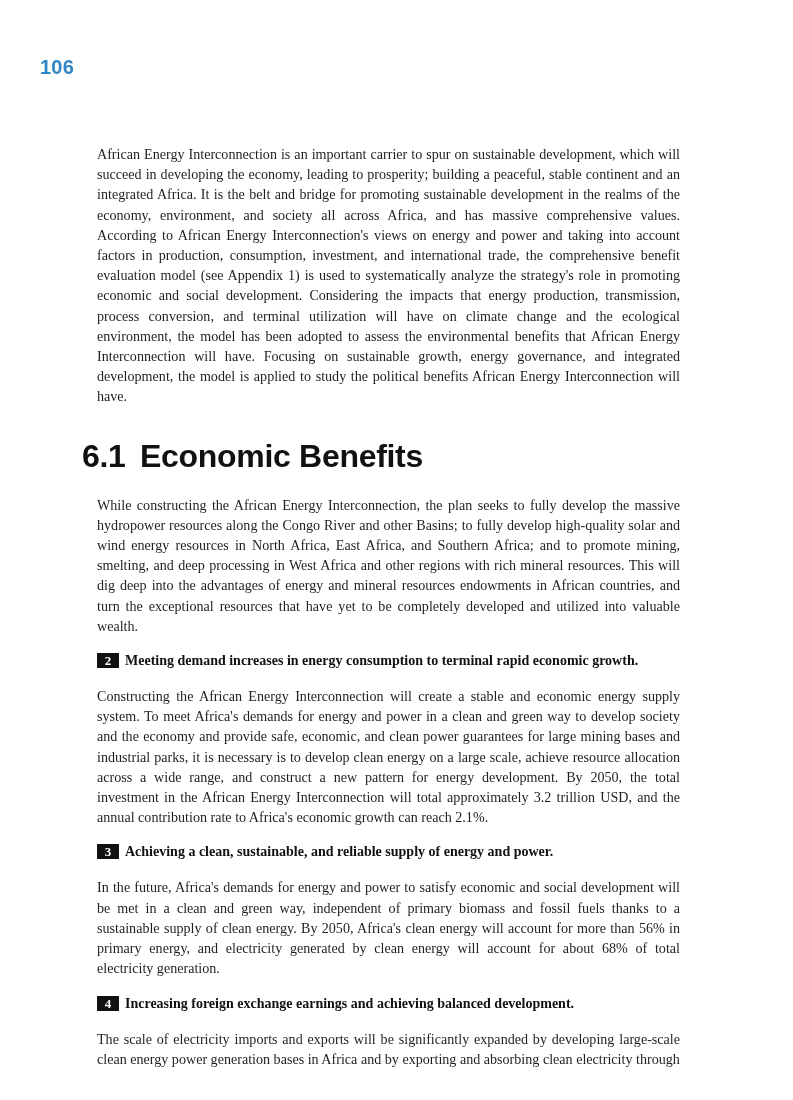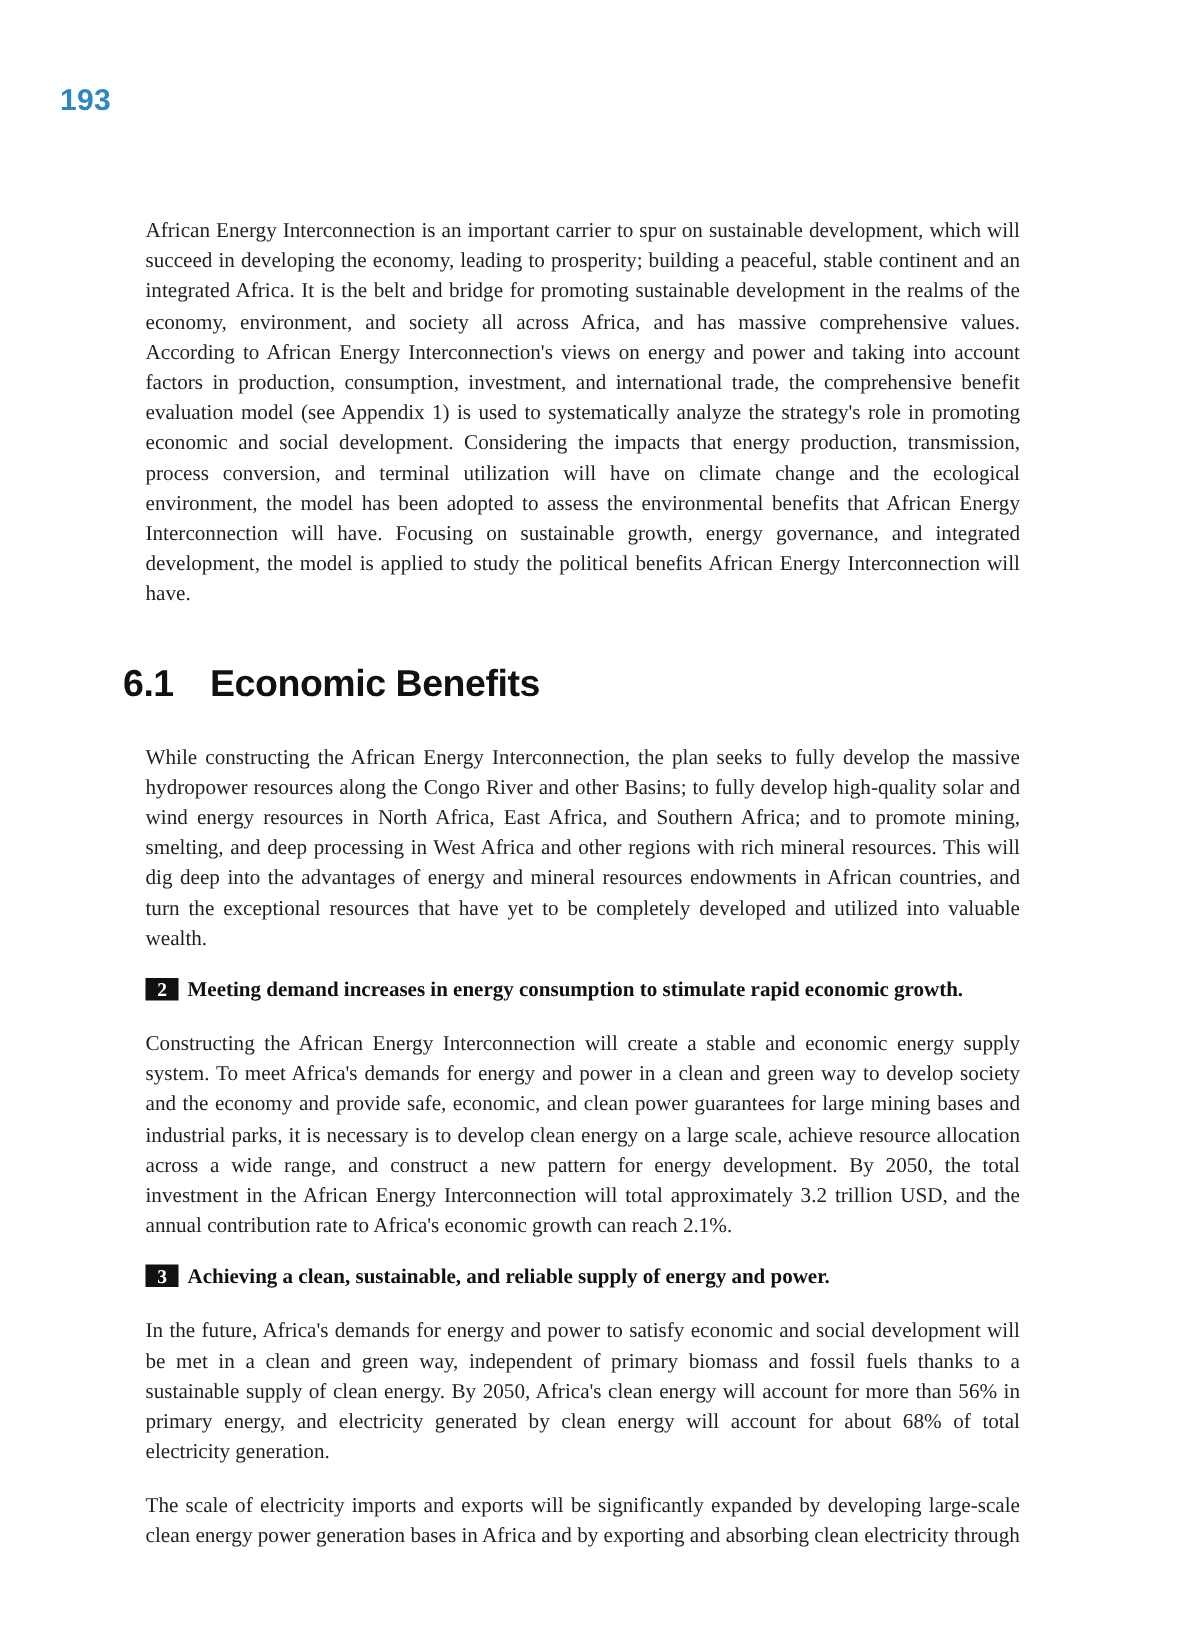--- a/index.html
+++ b/index.html
@@ -12,56 +12,57 @@
     .content {
       position: absolute; left: 82px; top: 129px; width: 613px;
       font-family: "Liberation Serif", serif; font-size: 14.1px; line-height: 20.2px;
       color: #1f1f1f;
     }
     .content p { margin: 15px; text-align: justify; }
     .intro { margin-bottom: 0; }
     .section-title {
       margin-top: 34px; margin-bottom: 24px;
       font-family: "Liberation Sans", sans-serif; font-weight: bold;
-      font-size: 25px; line-height: 30px; color: #111; letter-spacing: -0.3px;
+      font-size: 32px; line-height: 30px; color: #111; letter-spacing: -0.3px;
     }
     .section-title .num { display: inline-block; width: 58px; }
     .subhead {
       font-weight: bold; font-size: 14px; line-height: 20px; margin: 0 0 5px 0;
       color: #111;
     }
     .badge {
       display: inline-block; background: #111; color: #fff; font-weight: bold;
       width: 22px; height: 15px; line-height: 15px; text-align: center; margin-right: 6px;
       font-size: 13px; vertical-align: 0px;
     }
     .body-para { margin-bottom: 7px !important; }
   </style>
 </head>
 <body>
 
-<div class="page-number">193</div>
+<div class="page-number">106</div>
 
 <div class="content">
   <p class="intro">African Energy Interconnection is an important carrier to spur on sustainable development, which will succeed in developing the economy, leading to prosperity; building a peaceful, stable continent and an integrated Africa. It is the belt and bridge for promoting sustainable development in the realms of the economy, environment, and society all across Africa, and has massive comprehensive values. According to African Energy Interconnection's views on energy and power and taking into account factors in production, consumption, investment, and international trade, the comprehensive benefit evaluation model (see Appendix 1) is used to systematically analyze the strategy's role in promoting economic and social development. Considering the impacts that energy production, transmission, process conversion, and terminal utilization will have on climate change and the ecological environment, the model has been adopted to assess the environmental benefits that African Energy Interconnection will have. Focusing on sustainable growth, energy governance, and integrated development, the model is applied to study the political benefits African Energy Interconnection will have.</p>
 
   <div class="section-title">
     <span class="num">6.1</span><span>Economic Benefits</span>
   </div>
 
   <div>
     <p class="body-para">While constructing the African Energy Interconnection, the plan seeks to fully develop the massive hydropower resources along the Congo River and other Basins; to fully develop high-quality solar and wind energy resources in North Africa, East Africa, and Southern Africa; and to promote mining, smelting, and deep processing in West Africa and other regions with rich mineral resources. This will dig deep into the advantages of energy and mineral resources endowments in African countries, and turn the exceptional resources that have yet to be completely developed and utilized into valuable wealth.</p>
   </div>
 
   <div>
-    <p class="subhead"><span class="badge">2</span><span>Meeting demand increases in energy consumption to stimulate rapid economic growth.</span></p>
+    <p class="subhead"><span class="badge">2</span><span>Meeting demand increases in energy consumption to terminal rapid economic growth.</span></p>
     <p class="body-para">Constructing the African Energy Interconnection will create a stable and economic energy supply system. To meet Africa's demands for energy and power in a clean and green way to develop society and the economy and provide safe, economic, and clean power guarantees for large mining bases and industrial parks, it is necessary is to develop clean energy on a large scale, achieve resource allocation across a wide range, and construct a new pattern for energy development. By 2050, the total investment in the African Energy Interconnection will total approximately 3.2 trillion USD, and the annual contribution rate to Africa's economic growth can reach 2.1%.</p>
   </div>
 
   <div>
     <p class="subhead"><span class="badge">3</span><span>Achieving a clean, sustainable, and reliable supply of energy and power.</span></p>
     <p class="body-para">In the future, Africa's demands for energy and power to satisfy economic and social development will be met in a clean and green way, independent of primary biomass and fossil fuels thanks to a sustainable supply of clean energy. By 2050, Africa's clean energy will account for more than 56% in primary energy, and electricity generated by clean energy will account for about 68% of total electricity generation.</p>
   </div>
 
   <div>
+    <p class="subhead"><span class="badge">4</span><span>Increasing foreign exchange earnings and achieving balanced development.</span></p>
     <p class="body-para">The scale of electricity imports and exports will be significantly expanded by developing large-scale clean energy power generation bases in Africa and by exporting and absorbing clean electricity through</p>
   </div>
 </div>
 
 </body></html>

